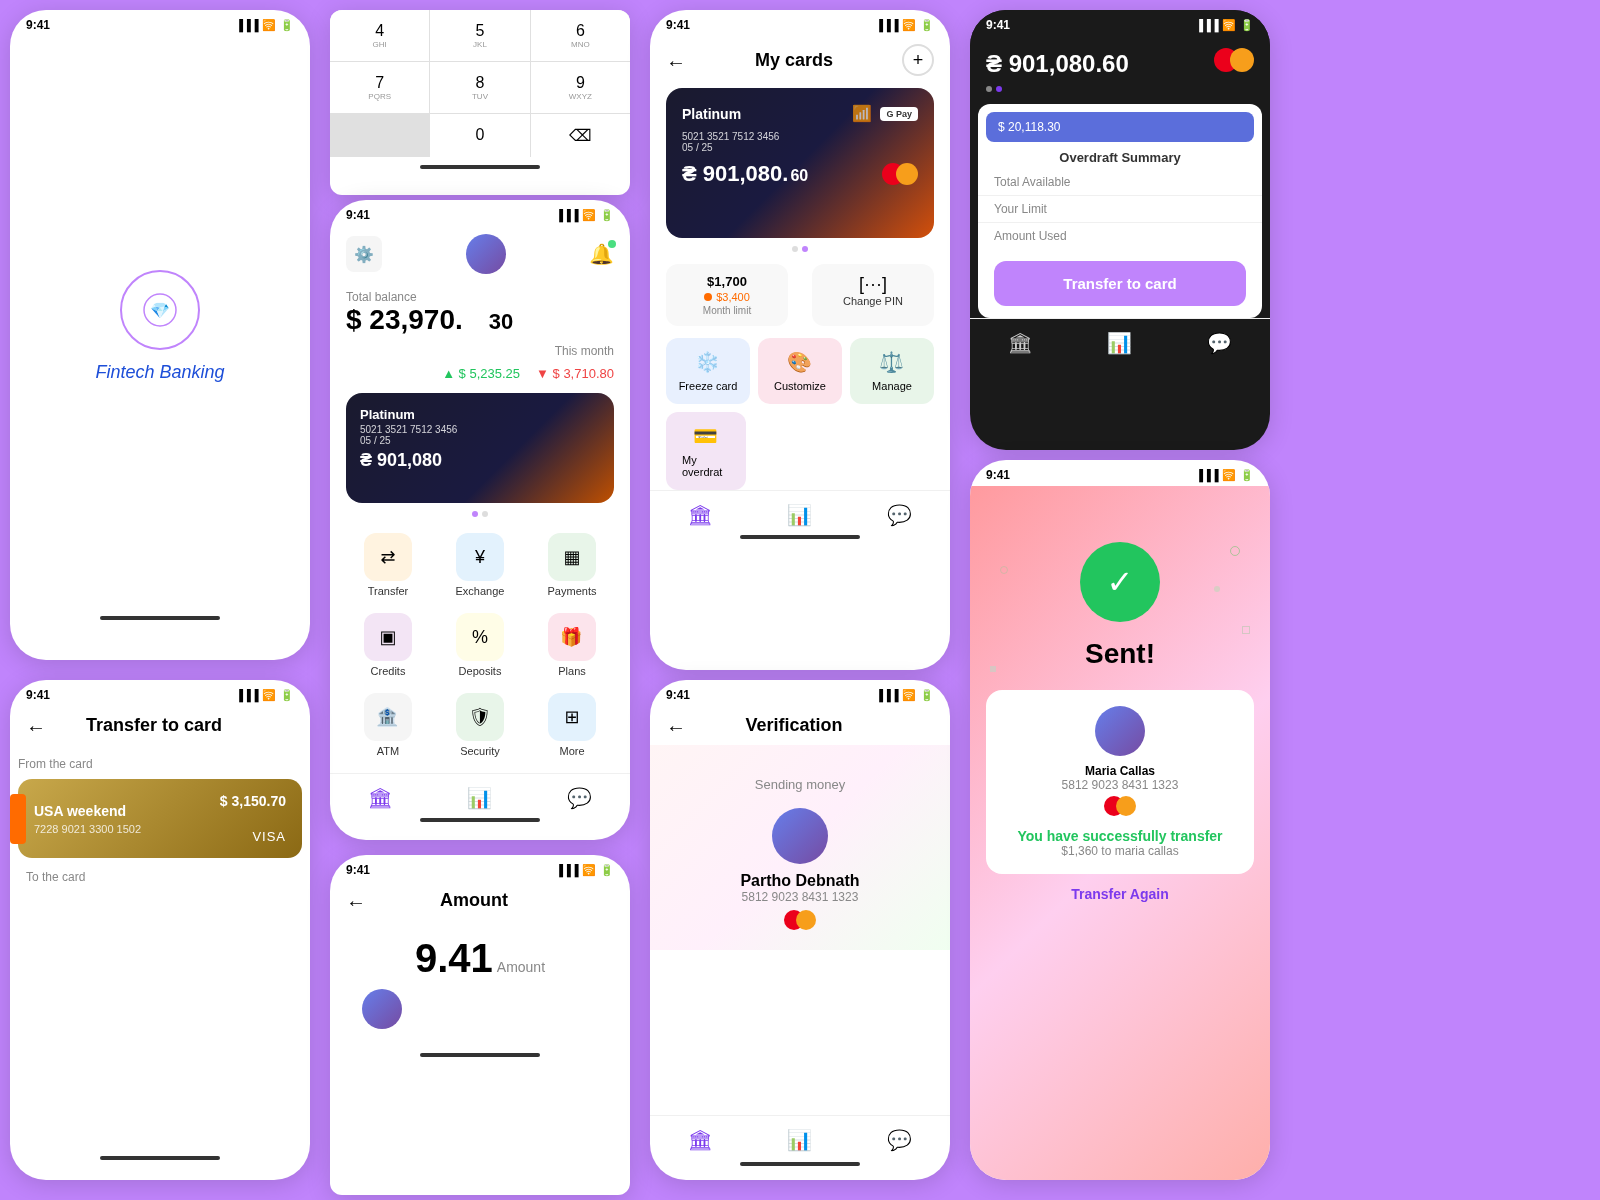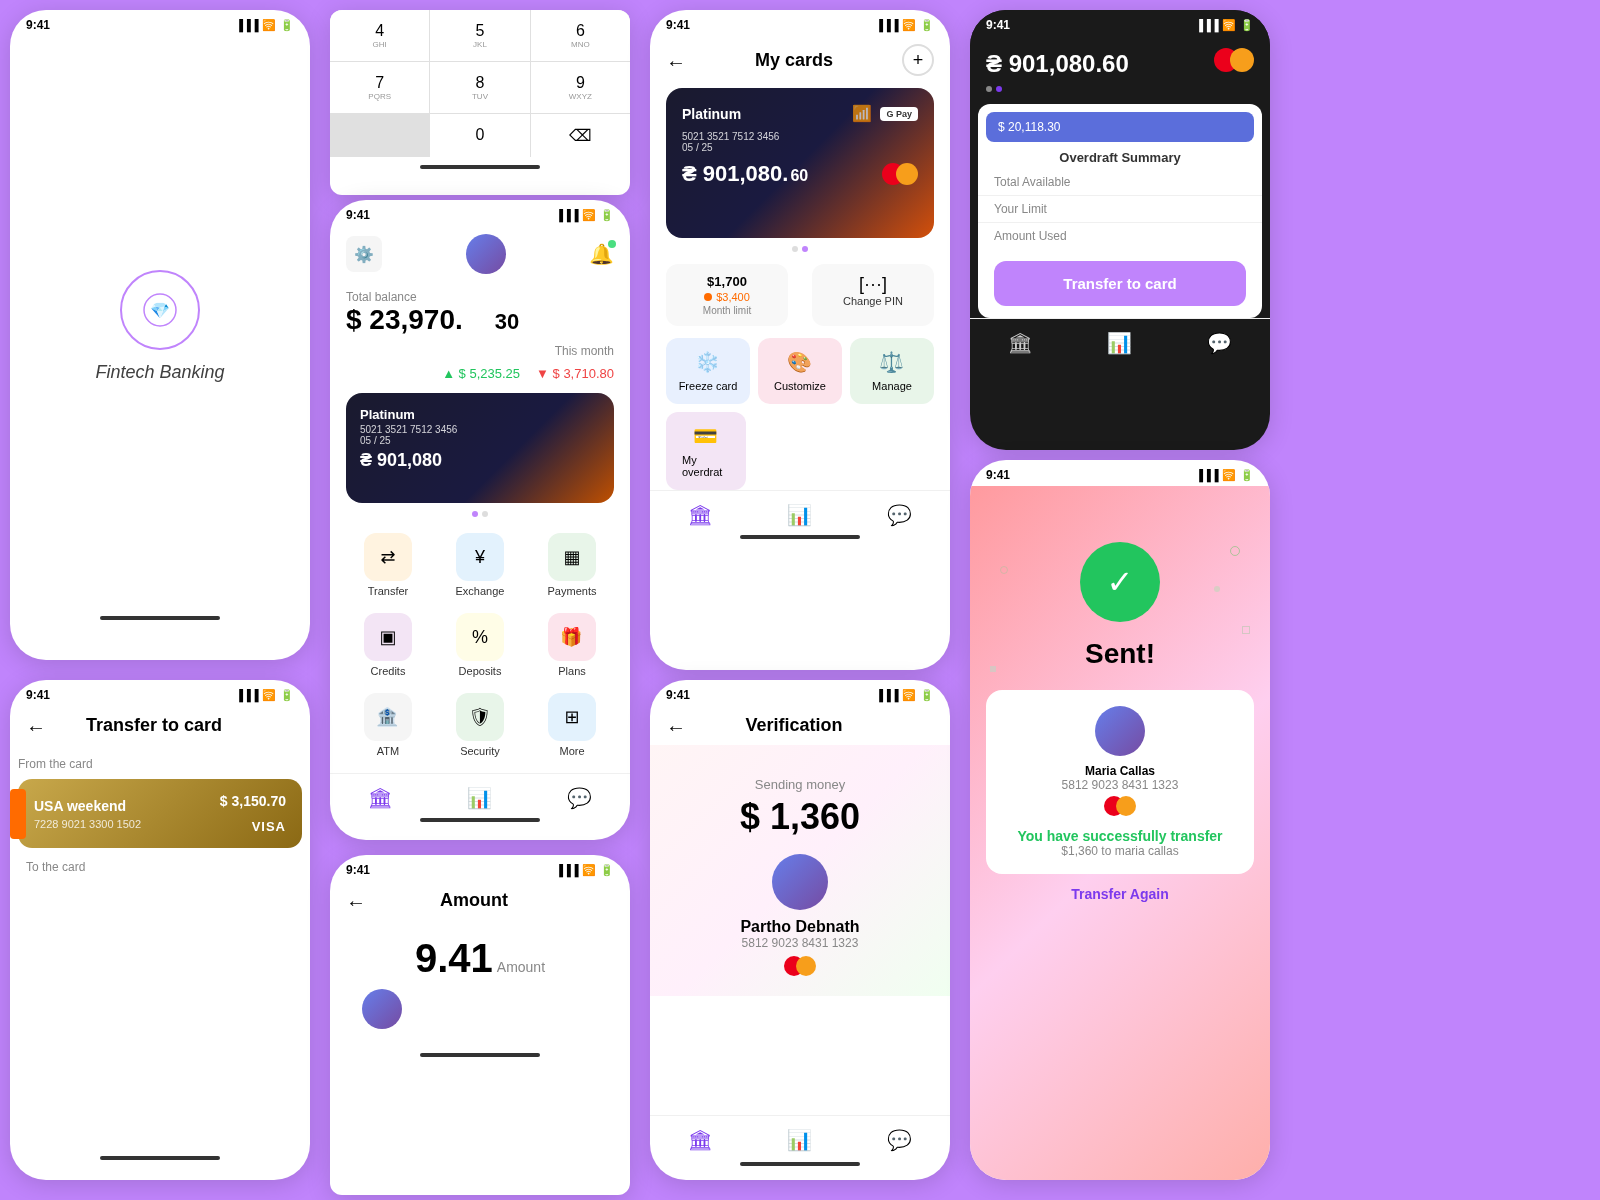--- a/index.html
+++ b/index.html
@@ -61,21 +61,21 @@
       height: 80px;
       border: 2px solid #c084fc;
       border-radius: 50%;
       display: flex;
       align-items: center;
       justify-content: center;
       margin-bottom: 12px;
     }
 
     .logo-text {
-      color: #404040;
+      color: #1d4ed8;
       font-size: 18px;
       font-style: italic;
       font-weight: 500;
     }
 
     .home-indicator {
       width: 120px;
       height: 4px;
       background: #333;
       border-radius: 2px;
@@ -532,21 +532,21 @@
   <div class="dashboard-header">
     <div class="action-icon icon-gray" style="width:36px;height:36px;border-radius:8px;font-size:16px;display:flex;align-items:center;justify-content:center;">⚙️</div>
     <div class="avatar-circle"></div>
     <div style="position:relative;">
       <span style="font-size:20px;">🔔</span>
       <div class="bell-dot"></div>
     </div>
   </div>
   <div class="balance-section">
     <div class="total-label">Total balance</div>
-    <div style="display:flex;align-items:baseline;gap:8px;">
+    <div style="display:flex;align-items:baseline;gap:2px;">
       <span class="total-amount">$ 23,970.</span>
       <span style="font-size:22px;font-weight:700;margin-left:24px;">30</span>
     </div>
     <div class="month-stats">
       <div style="font-size:12px;color:#888;">This month</div>
     </div>
     <div class="month-stats">
       <div class="stat-up">▲ <span>$ 5,235.25</span></div>
       <div class="stat-down">▼ <span>$ 3,710.80</span></div>
     </div>
@@ -718,21 +718,21 @@
     <div class="section-label">From the card</div>
     <div style="position:relative;">
       <div style="position:absolute;left:-8px;top:50%;transform:translateY(-50%);width:16px;height:50px;background:#ff6b00;border-radius:4px;z-index:1;"></div>
       <div style="background:linear-gradient(135deg,#c8a84b,#8b6914);border-radius:14px;padding:14px 16px;color:white;display:flex;justify-content:space-between;align-items:center;">
         <div>
           <div style="font-size:14px;font-weight:600;">USA weekend</div>
           <div style="font-size:11px;opacity:0.8;margin-top:4px;">7228 9021 3300 1502</div>
         </div>
         <div style="text-align:right;">
           <div style="font-size:14px;font-weight:700;">$ 3,150.70</div>
-          <div style="font-size:13px;font-weight:700;letter-spacing:1px;margin-top:10px;">VISA</div>
+          <div style="font-size:13px;font-weight:400;letter-spacing:1px;margin-top:20px;">VISA</div>
         </div>
       </div>
     </div>
   </div>
   <div style="padding:0 16px;">
     <div class="section-label">To the card</div>
   </div>
   <div class="home-indicator" style="position:absolute;bottom:12px;left:50%;transform:translateX(-50%);"></div>
 </div>
 
@@ -771,21 +771,20 @@
       <span>🔋</span>
     </div>
   </div>
   <div class="page-header">
     <div class="back-btn">←</div>
     <span class="page-title">Verification</span>
     <div style="width:32px;"></div>
   </div>
   <div style="padding:16px;text-align:center;background:linear-gradient(135deg,#fff5f5,#fff0fb,#f0fff0);">
     <div style="font-size:13px;color:#888;margin-top:16px;">Sending money</div>
-    <div style="font-size:36px;font-weight:700;margin-top:4px;">$ 1,360</div>
     <div style="width:56px;height:56px;border-radius:50%;background:linear-gradient(135deg,#667eea,#764ba2);margin:16px auto 8px;"></div>
     <div style="font-size:16px;font-weight:600;">Partho Debnath</div>
     <div style="font-size:12px;color:#888;">5812 9023 8431 1323</div>
     <div class="mc-overlap" style="margin-top:6px;">
       <div class="mc-red"></div>
       <div class="mc-yellow"></div>
     </div>
   </div>
   <div class="bottom-nav" style="position:absolute;bottom:20px;width:100%;">
     <span class="nav-icon active">🏛</span>

